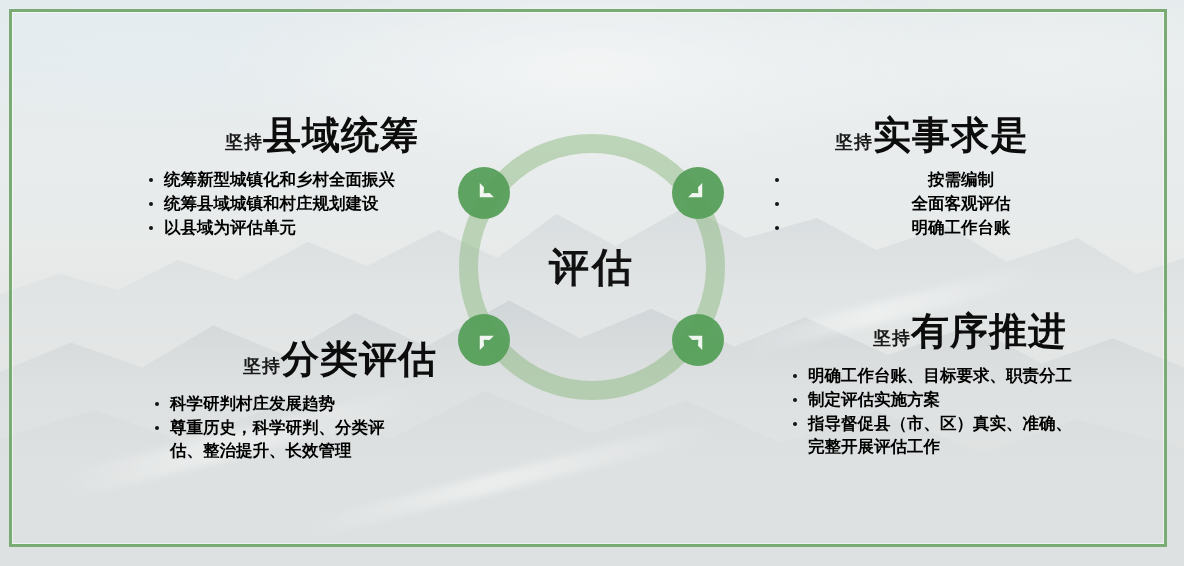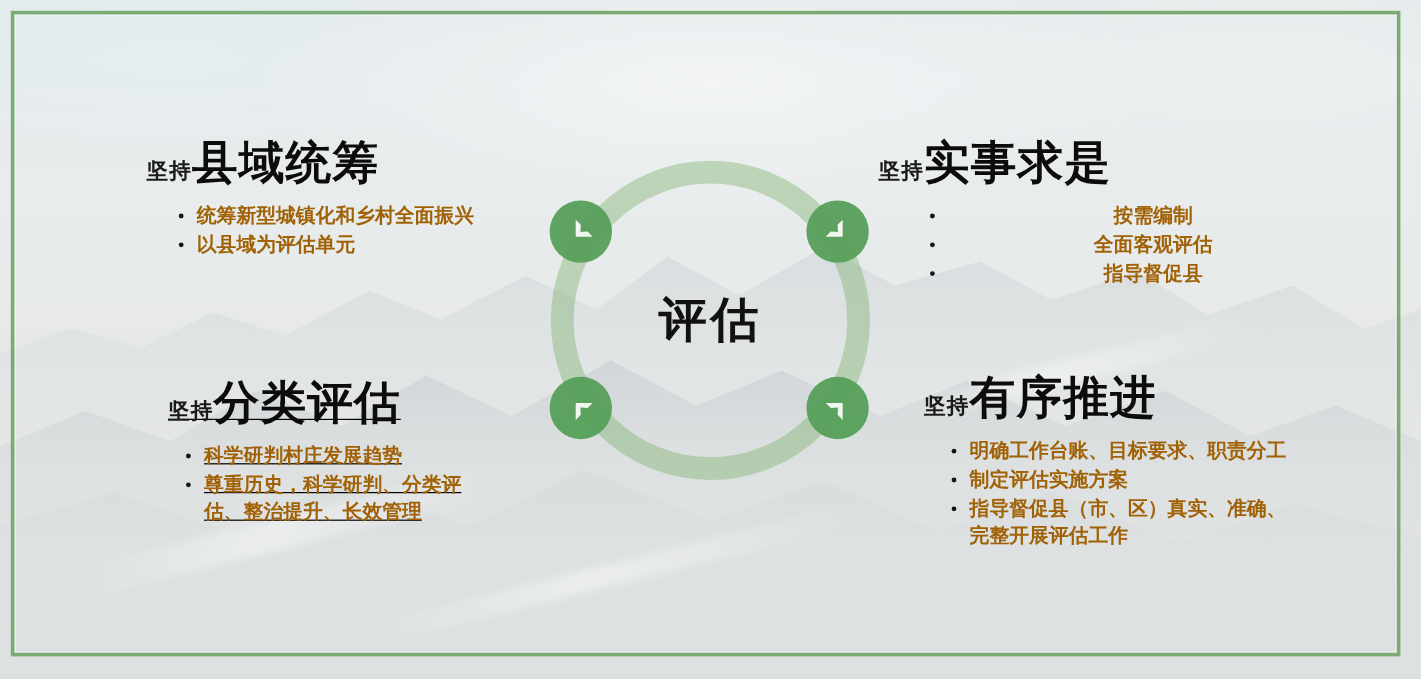--- a/index.html
+++ b/index.html
@@ -96,27 +96,28 @@
     pointer-events: none;
   }
 
   
   .quad {
     position: absolute;
     width: 400px;
   }
   .q-tl { left: 122px; top: 116px; }
   .q-tr { left: 732px; top: 116px; }
-  .q-bl { left: 140px; top: 316px; text-decoration: underline; }
+  .q-bl { left: 140px; top: 340px; }
   .q-br { left: 770px; top: 312px; }
 
   .heading {
     white-space: nowrap;
     line-height: 1;
     color: #111111;
+    text-align: center;
   }
   .prefix {
     font-size: 18px;
     font-weight: 700;
     letter-spacing: 1px;
     color: #1a1a1a;
   }
   .title {
     font-size: 38px;
     font-weight: 800;
@@ -127,21 +128,21 @@
   .bullets {
     margin: 14px 0 0 0;
     padding: 0;
     list-style: none;
   }
   .bullets li {
     position: relative;
     padding-left: 20px;
     font-size: 16.5px;
     line-height: 23px;
-    color: #a16207;
+    color: #000000;
     font-weight: 600;
     margin-bottom: 1px;
     white-space: pre-line;
   }
   .bullets li::before {
     content: "";
     position: absolute;
     left: 5px;
     top: 10px;
     width: 4px;
@@ -219,32 +220,33 @@
   <div class="bg-wash"></div>
 
   <div class="frame"></div>
 
   <div class="quad q-tl">
     <div class="heading">
       <span class="prefix">坚持</span><span class="title">县域统筹</span>
     </div>
     <ul class="bullets">
       <li>统筹新型城镇化和乡村全面振兴</li>
+      <li>统筹县域城镇和村庄规划建设</li>
       <li>以县域为评估单元</li>
     </ul>
   </div>
 
   <div class="quad q-tr">
     <div class="heading">
       <span class="prefix">坚持</span><span class="title">实事求是</span>
     </div>
     <ul class="bullets">
       <li>按需编制</li>
       <li>全面客观评估</li>
-      <li>指导督促县</li>
+      <li>明确工作台账</li>
     </ul>
   </div>
 
   <div class="quad q-bl">
     <div class="heading">
       <span class="prefix">坚持</span><span class="title">分类评估</span>
     </div>
     <ul class="bullets">
       <li>科学研判村庄发展趋势</li>
       <li>尊重历史，科学研判、分类评

